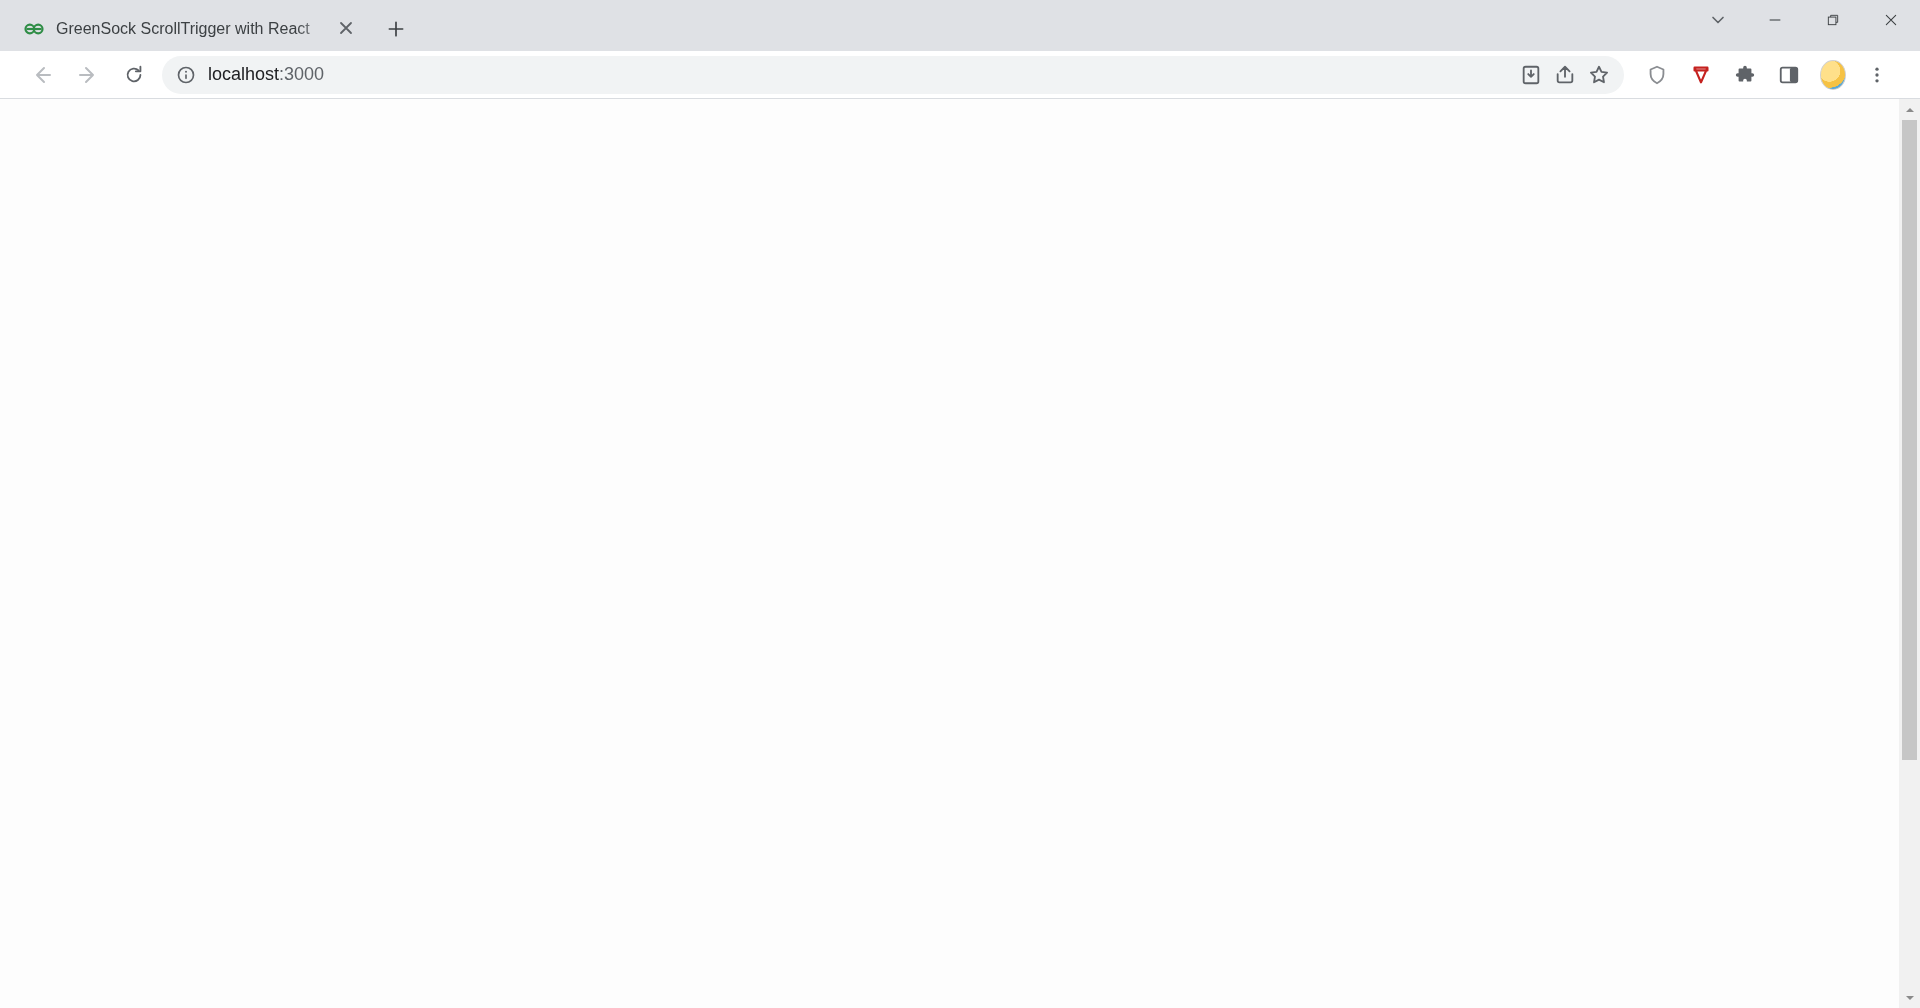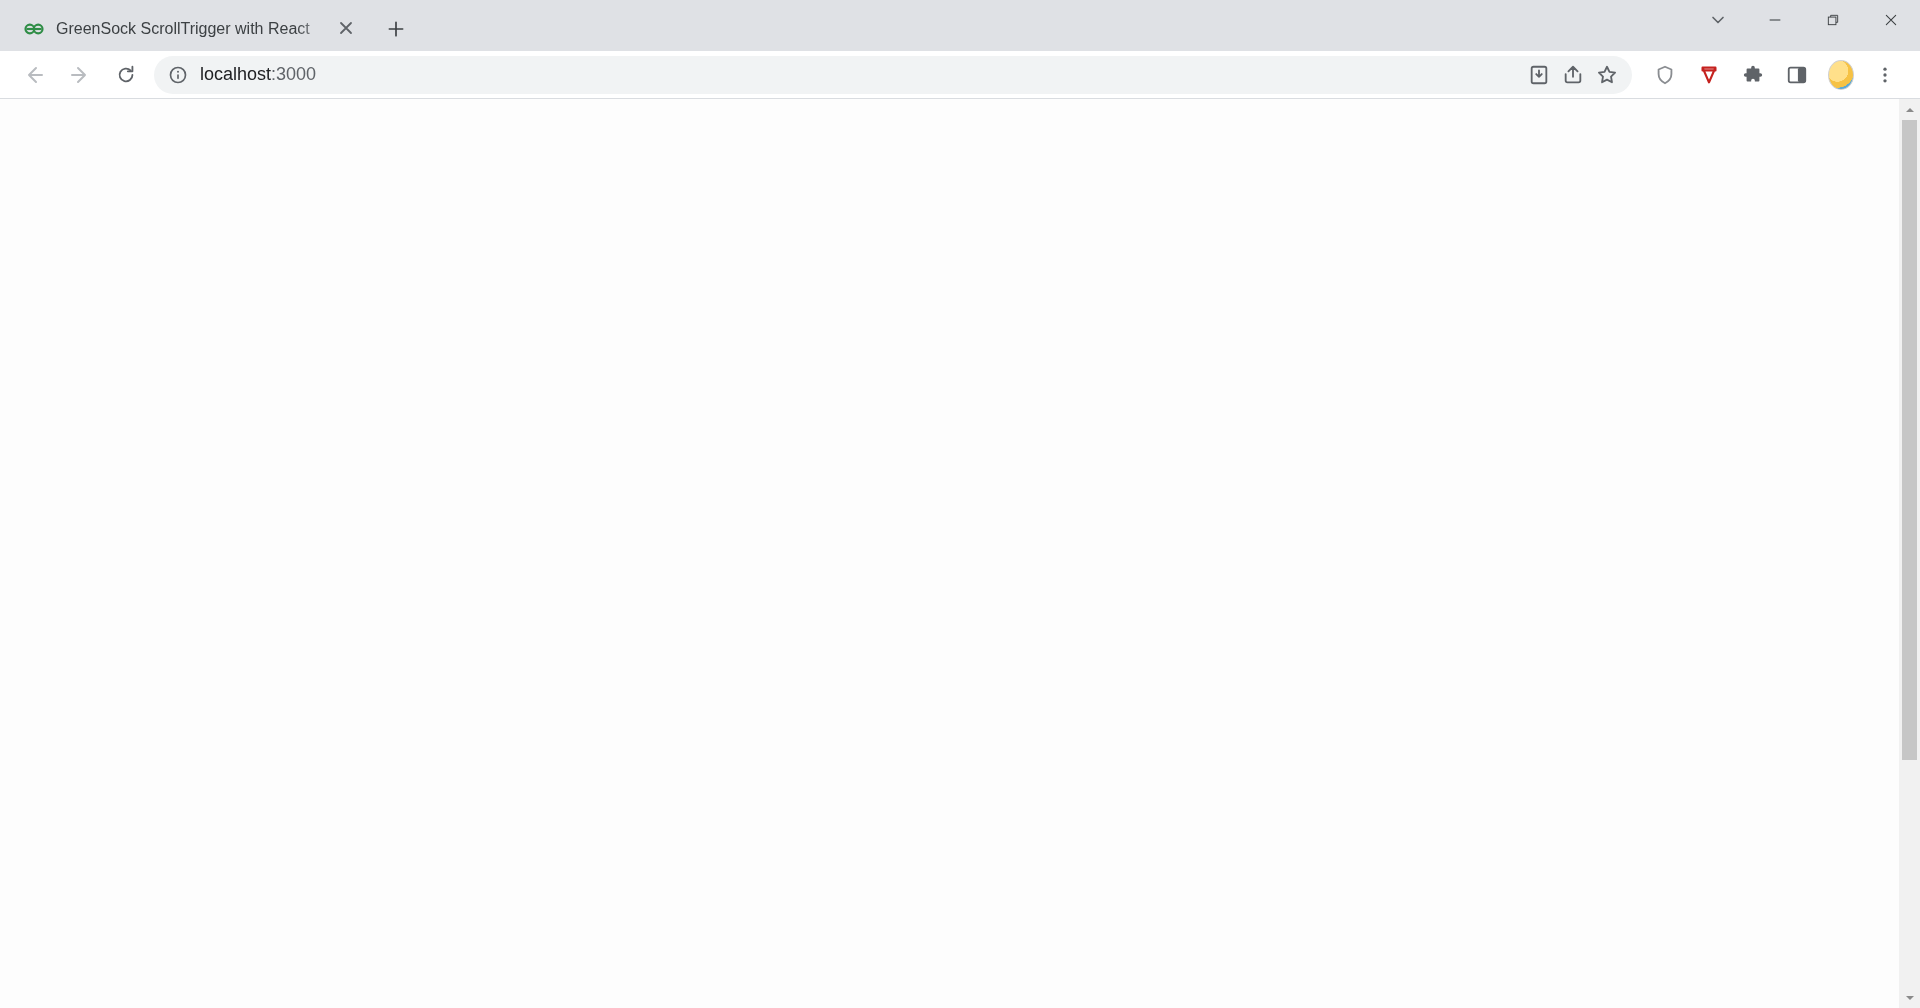--- a/index.html
+++ b/index.html
@@ -51,21 +51,21 @@
     width: 58px; display:flex; align-items:center; justify-content:center; color:#3c4043; cursor:pointer;
   }
 
   
   .toolbar {
     height: 48px;
     background: #fff;
     border-bottom: 1px solid #d9dce0;
     display: flex;
     align-items: center;
-    padding: 0 16px;
+    padding: 0 24px;
     gap: 10px;
   }
   .nav-btn {
     width: 36px; height: 36px; display:flex; align-items:center; justify-content:center;
     border-radius: 50%; color:#5f6368; cursor:pointer;
   }
   .nav-btn.disabled { color: #b9bcc0; }
   .omnibox {
     flex: 1 1 auto;
     height: 38px;

